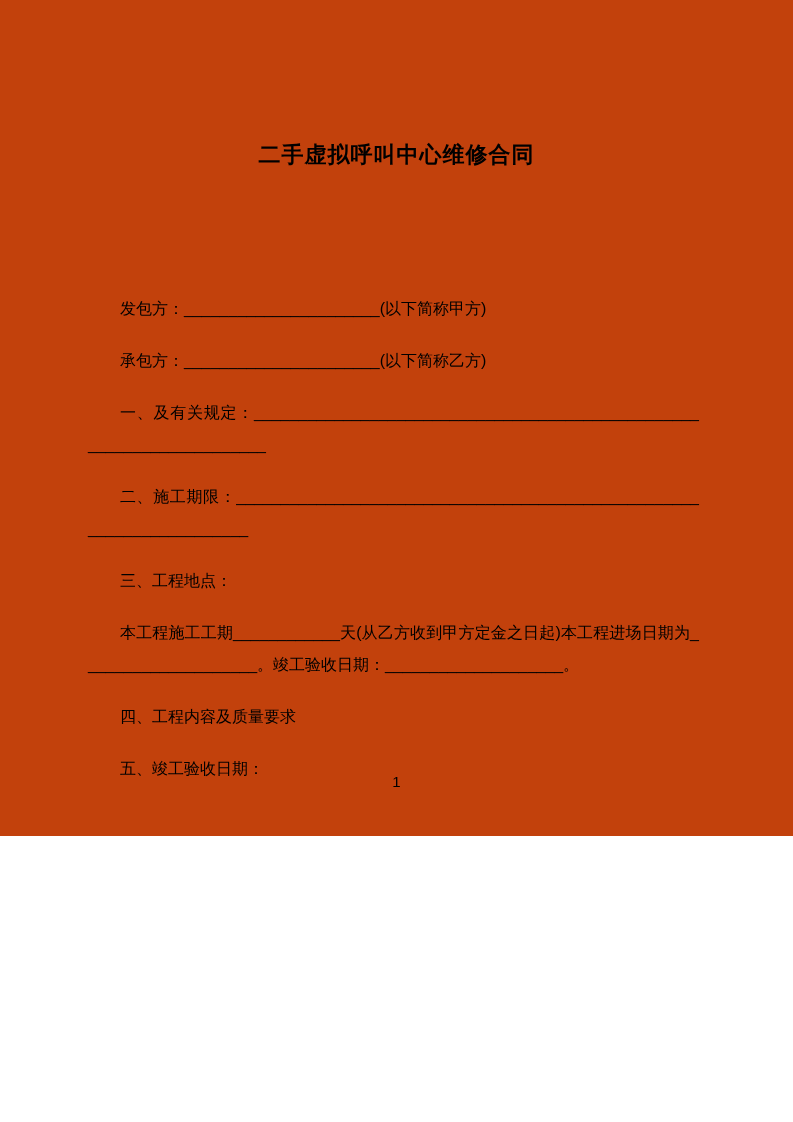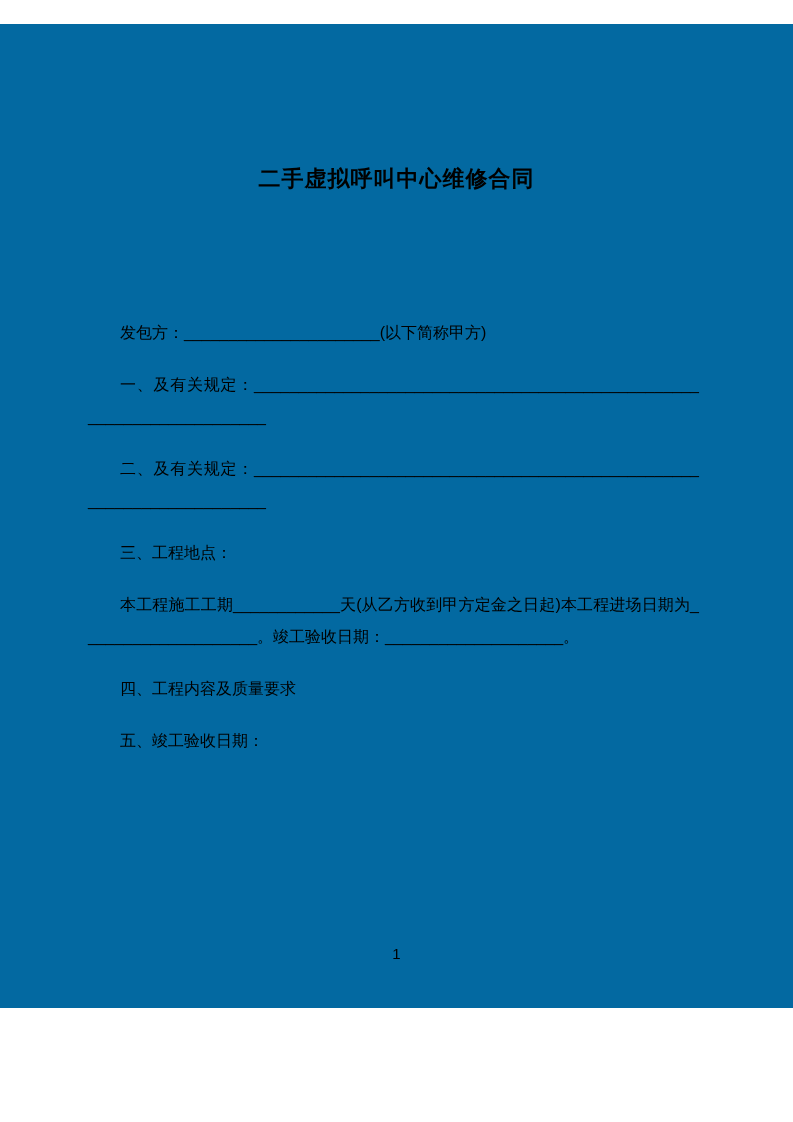--- a/index.html
+++ b/index.html
@@ -2,27 +2,26 @@
 <html><head>
 <meta charset="utf-8">
 <style>
   html, body {
     margin: 0;
     padding: 0;
     background: #ffffff;
   }
   .page {
     width: 793px;
-    height: 984px;
-    background: #0369a1;
+    height: 836px;
+    background: #c2410c;
     position: relative;
     overflow: hidden;
     font-family: "Liberation Sans", "DejaVu Sans", sans-serif;
     color: #000000;
-    margin-top: 24px;
   }
   .doc-title {
     padding-top: 140px;
     text-align: center;
     font-size: 22px;
     font-weight: bold;
     letter-spacing: 1px;
   }
   .content {
     margin-top: 123px;
@@ -48,22 +47,23 @@
 </style>
 </head>
 <body>
 
 <div class="page">
 
   <div class="doc-title">二手虚拟呼叫中心维修合同</div>
 
   <div class="content">
     <p class="para">发包方：______________________(以下简称甲方)</p>
+    <p class="para">承包方：______________________(以下简称乙方)</p>
     <p class="para">一、及有关规定：______________________________________________________________________</p>
-    <p class="para">二、及有关规定：______________________________________________________________________</p>
+    <p class="para">二、施工期限：______________________________________________________________________</p>
     <p class="para">三、工程地点：</p>
     <p class="para">本工程施工工期____________天(从乙方收到甲方定金之日起)本工程进场日期为____________________。竣工验收日期：____________________。</p>
     <p class="para">四、工程内容及质量要求</p>
     <p class="para">五、竣工验收日期：</p>
   </div>
 
   <div class="page-number">1</div>
 
 </div>
 

